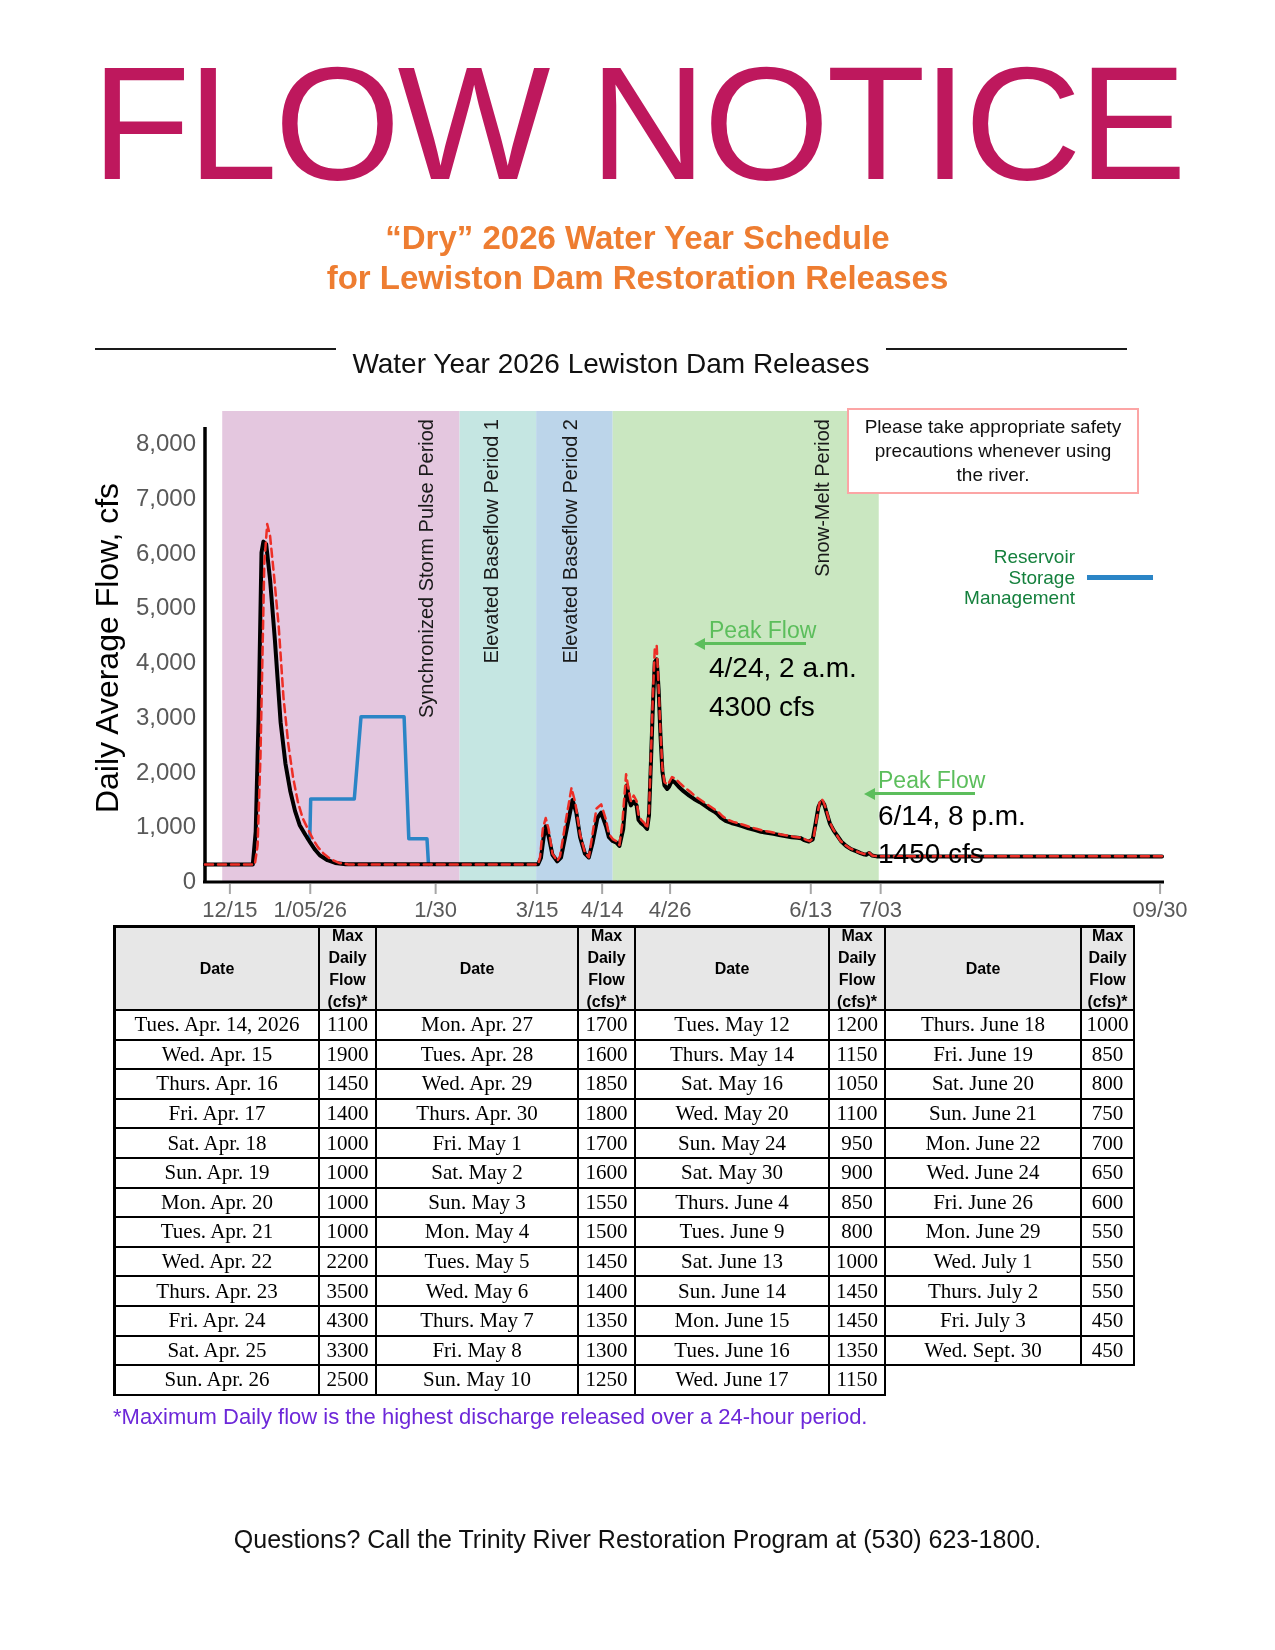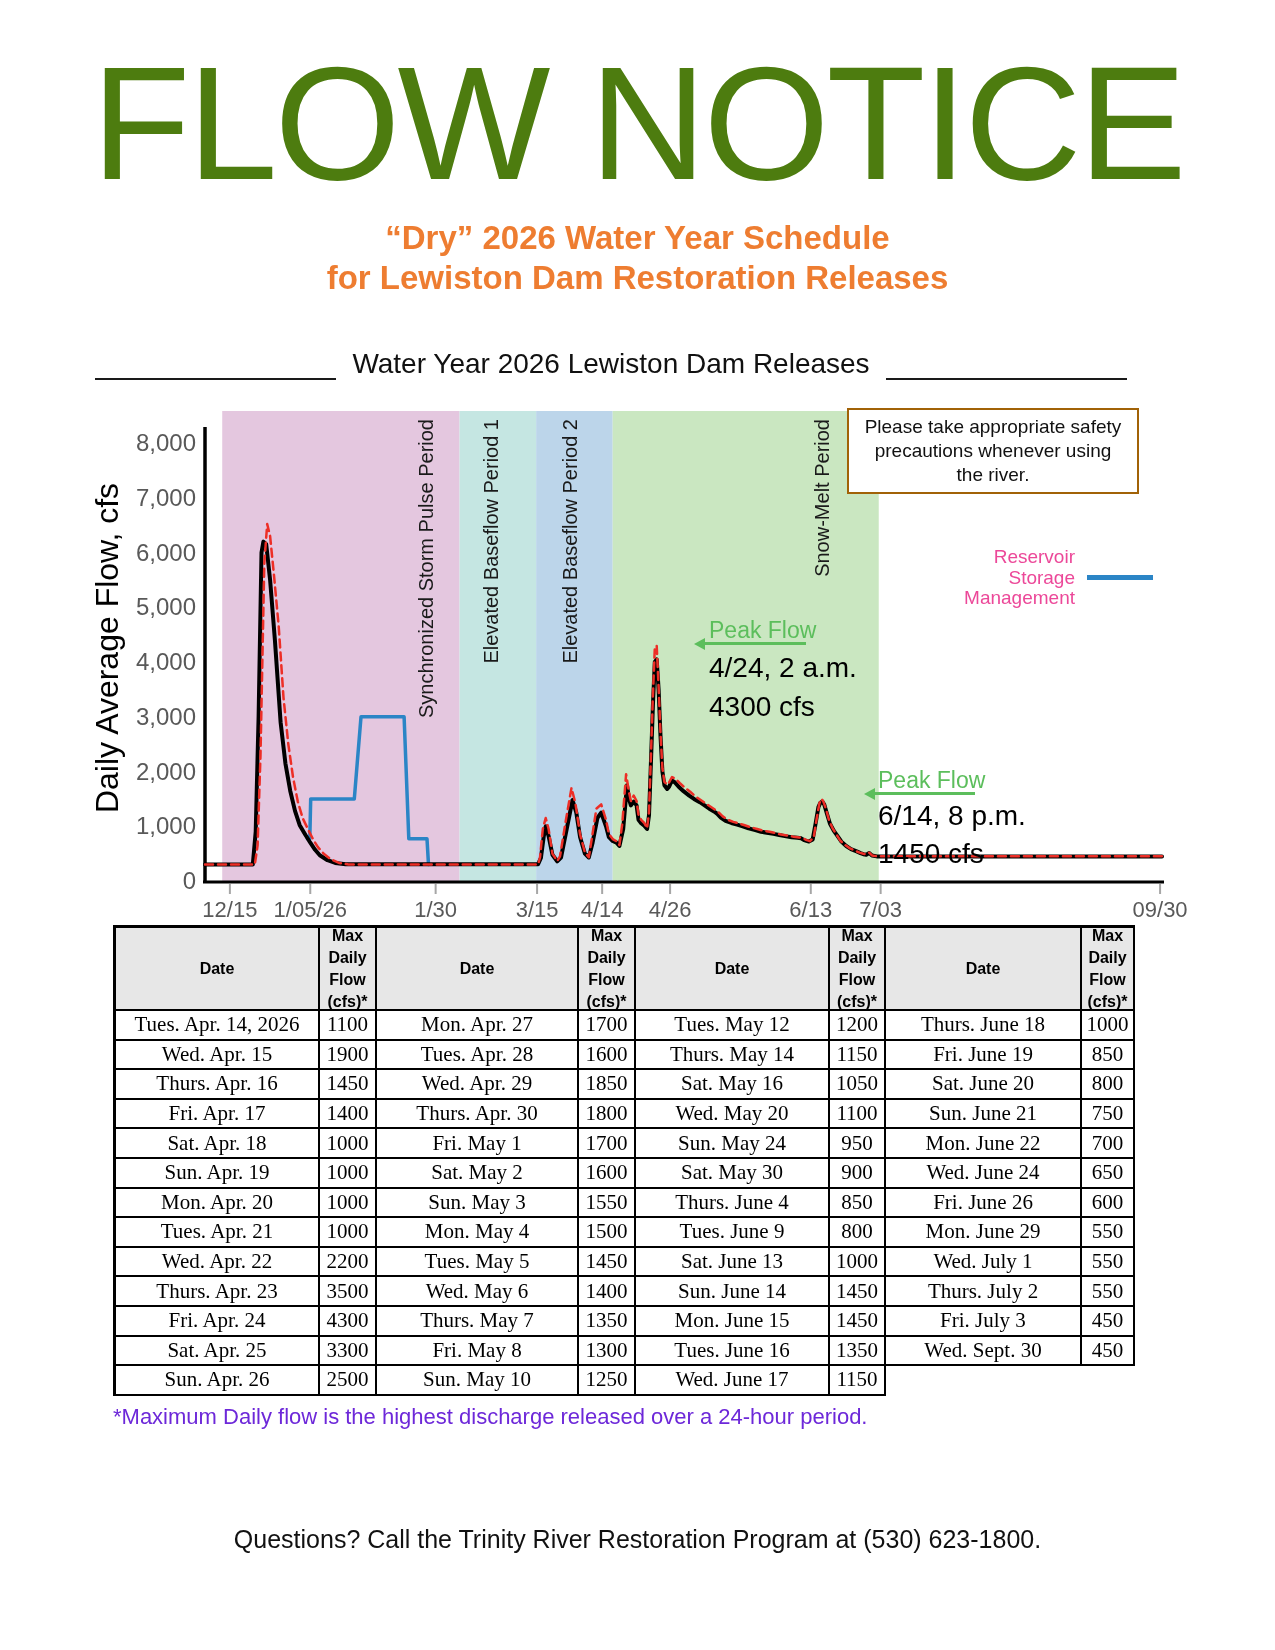--- a/index.html
+++ b/index.html
@@ -1,36 +1,36 @@
 <!DOCTYPE html>
 <html><head>
 <meta charset="utf-8">
 <style>
   html,body{margin:0;padding:0;background:#fff;}
   .page{position:relative;width:1275px;height:1650px;background:#fff;overflow:hidden;
         font-family:"Liberation Sans",sans-serif;}
 
   .main-title{position:absolute;top:42px;left:0;width:100%;text-align:center;
-    color:#4d7c0f;font-size:162px;line-height:1.0;font-weight:400;letter-spacing:-3px;white-space:nowrap;}
+    color:#be185d;font-size:162px;line-height:1.0;font-weight:400;letter-spacing:-3px;white-space:nowrap;}
   .subtitle{position:absolute;top:218px;left:0;width:100%;text-align:center;
     color:#EE7D31;font-size:33px;line-height:40px;font-weight:bold;}
 
-  .section-head{position:absolute;top:348px;left:95px;right:148px;display:flex;align-items:flex-end;gap:16px;}
+  .section-head{position:absolute;top:348px;left:95px;right:148px;display:flex;align-items:flex-start;gap:16px;}
   .section-head .rule{border-top:2.5px solid #1a1a1a;flex:1;height:0;}
   .section-title{font-size:28px;color:#111;white-space:nowrap;font-weight:400;}
 
   #chart-svg{position:absolute;left:0;top:395px;}
   #chart-svg text{font-family:"Liberation Sans",sans-serif;}
 
   .safety-box{position:absolute;left:847px;top:408px;width:288px;height:82px;
-    border:2px solid #a16207;background:#fff;display:flex;flex-direction:column;justify-content:center;
+    border:2px solid #fca5a5;background:#fff;display:flex;flex-direction:column;justify-content:center;
     text-align:center;font-size:19px;line-height:24px;color:#111;}
 
   .legend{position:absolute;left:830px;width:330px;display:flex;align-items:center;}
-  .legend .lab{width:245px;text-align:right;font-size:19px;line-height:20.5px;color:#ec4899;}
+  .legend .lab{width:245px;text-align:right;font-size:19px;line-height:20.5px;color:#15803d;}
   .legend .swatch{margin-left:12px;width:66px;}
   .sw-blue{border-top:5px solid #2B85C6;}
   .sw-black{border-top:6px solid #000;}
   .sw-red{border-top:3px dashed #ED2E26;}
 
   .annot{position:absolute;margin-left:28px;}
   .annot .pf{color:#5CBE5C;font-size:23px;font-weight:400;white-space:nowrap;}
   .annot .arrowline{position:absolute;border-top:3px solid #5CBE5C;}
   .annot .arrowline::before{content:"";position:absolute;left:-8px;top:-7px;width:0;height:0;
      border-top:6px solid transparent;border-bottom:6px solid transparent;border-right:11px solid #5CBE5C;}

